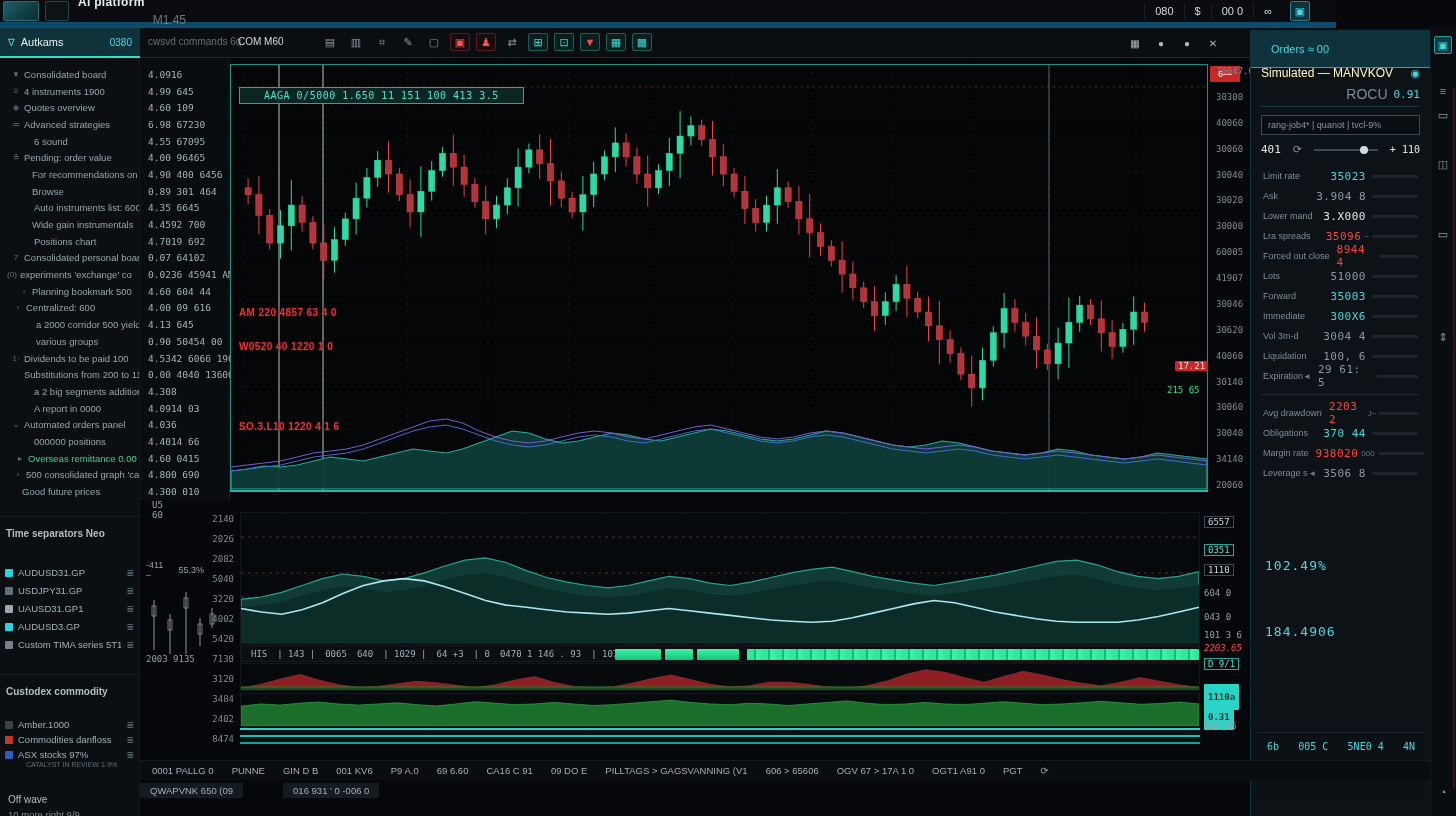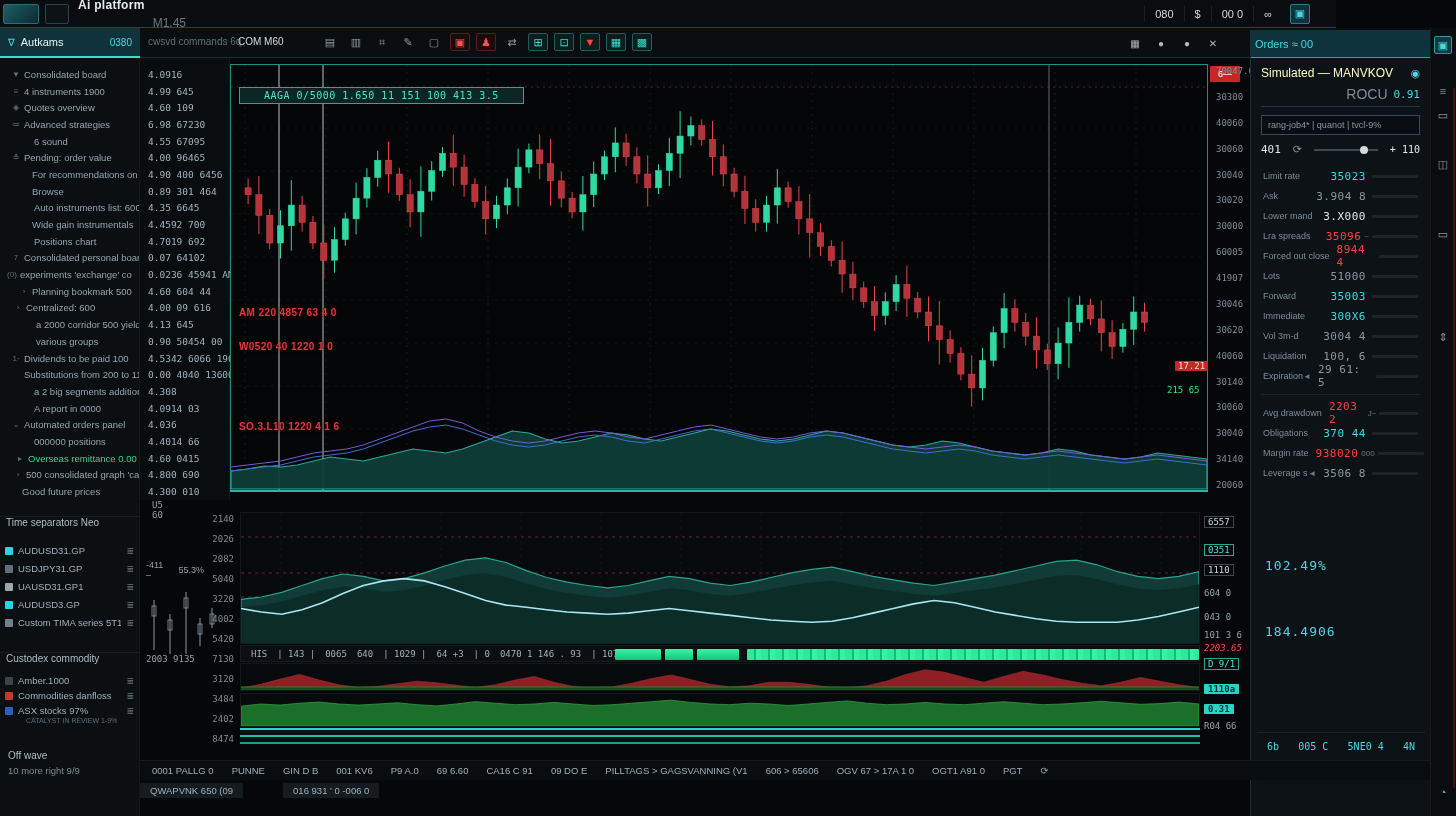--- a/index.html
+++ b/index.html
@@ -2,21 +2,21 @@
 <html><head>
 <meta charset="utf-8">
 <style>
   *{margin:0;padding:0;box-sizing:border-box}
   html,body{width:1456px;height:816px;overflow:hidden;background:#05070a;
     font-family:"Liberation Sans",sans-serif;color:#c7d3d8;font-size:11px}
   .abs{position:absolute}
   .mono{font-family:"DejaVu Sans Mono",monospace}
   .row{display:flex;align-items:center}
   
-  #titlebar{left:0;top:0;width:1336px;height:28px;background:#0a0c0f;border-bottom:1px solid #0c4a6e}
+  #titlebar{left:0;top:0;width:1336px;height:28px;background:#0a0c0f;border-bottom:6px solid #0c4a6e}
   .logo-tile{width:36px;height:20px;margin:4px 3px;background:linear-gradient(135deg,#1d5f66,#0b2a30);border:1px solid #2b6d74;border-radius:2px}
   .logo-tile.t2{width:24px;background:#0c1216;border-color:#27444b}
   #title-text{color:#e3ecef;font-size:12px;font-weight:bold;letter-spacing:.3px}
   #title-sub{color:#6b7a82;font-size:12px;margin-left:8px;margin-top:18px}
   .tstat{color:#cfdbe0;font-size:11px;padding:0 10px;border-left:1px solid #1a2126;height:16px;display:flex;align-items:center}
   .tile-btn{width:20px;height:20px;background:#10333b;border:1px solid #2b7c86;border-radius:2px;color:#49d7e2;
     display:flex;align-items:center;justify-content:center;font-size:11px;margin-left:8px}
   #toolbar{left:0;top:28px;width:1456px;height:30px;background:#0b0e11;border-bottom:1px solid #123034}
   #tb-left{left:0;top:28px;width:140px;height:30px;background:#10333b;border-bottom:2px solid #35e0c8;display:flex;align-items:center;padding:0 8px;gap:6px}
   #tb-left .sym{color:#e8f2f4;font-size:11px;flex:1}
@@ -25,21 +25,21 @@
   .tb-ico{width:20px;height:18px;display:flex;align-items:center;justify-content:center;color:#8a98a0;font-size:11px;border:1px solid transparent;border-radius:2px}
   .tb-ico.red{color:#ff5050;border-color:#5a1d1f;background:#190c0d}
   .tb-ico.teal{color:#3fd9cf;border-color:#1c5f5a;background:#0b1e1e}
   .tb-ico.redteal{color:#ff4444;border-color:#1c5f5a;background:#0b1e1e}
   .winbtn{width:22px;height:18px;display:flex;align-items:center;justify-content:center;color:#aeb9bf;font-size:10px}
   
   #sidebar{left:0;top:58px;width:140px;height:758px;background:#0b0f12;border-right:1px solid #13181c}
   .side-row{height:16.7px;display:flex;align-items:center;font-size:9.5px;color:#93a6ad;white-space:nowrap;overflow:hidden}
   .side-row .g{width:12px;color:#5f7078;font-size:8px;flex:none;text-align:center;margin-right:2px}
   .side-row.green{color:#3ecf8e}
-  .panel-h{color:#aebec5;font-size:10px;font-weight:normal;padding:0 6px;border-top:1px solid #161d22}
+  .panel-h{color:#aebec5;font-size:10px;font-weight:bold;padding:11px 6px;border-top:1px solid #161d22}
   .sep-item{height:18px;display:flex;align-items:center;padding:0 5px;font-size:9.5px;color:#9fb0b7;gap:5px}
   .sep-item .chip{width:8px;height:8px;border-radius:1px;flex:none}
   .sep-item .lbl{flex:1;white-space:nowrap;overflow:hidden}
   .sep-item .ric{color:#6b7a82;font-size:9px}
   .sub-cap{font-size:7px;color:#5f7078;padding-left:26px;margin-top:-3px}
   
   #watch{left:140px;top:58px;width:90px;height:442px;background:#090d10;border-right:1px solid #141a1e}
   .w-row{height:16.7px;display:flex;align-items:center;padding-left:8px;color:#9fb4ba;font-size:9.5px;white-space:nowrap}
   #plot{left:230px;top:64px;width:978px;height:428px;border:1px solid #1f8f85;background:#040607}
   #plot-bottom{left:230px;top:490px;width:978px;height:2px;background:#2bb3a3}
@@ -58,28 +58,28 @@
   #timebar{left:240px;top:645px;width:960px;height:17px;background:#0b0f12;border:1px solid #161d22;display:flex;align-items:center}
   #timebar .seg{color:#9fb0b8;font-size:9px;font-family:"DejaVu Sans Mono",monospace;margin-left:10px;white-space:nowrap}
   .gchip{position:absolute;top:3px;height:11px;background:linear-gradient(180deg,#3ef2a2,#17c47e);border-radius:1px}
   .gchip.long{background:repeating-linear-gradient(90deg,#2fe89a 0 7px,#1db877 7px 9px,#36f2a6 9px 14px)}
   .cyan-lines{left:240px;top:728px;width:960px;height:16px;border-top:2px solid #2bd4c4;border-bottom:2px solid #1a9e92;background:#071012}
   .cyan-lines::after{content:"";display:block;margin-top:5px;height:2px;background:#23beae}
   
   .btag{position:absolute;left:2px;font-size:9px;font-family:"DejaVu Sans Mono",monospace;color:#9fb4ba}
   .btag.box{border:1px solid #3a4a52;padding:0 3px;color:#cdd9dd}
   .btag.boxcyan{border:1px solid #2aa79b;padding:0 3px;color:#4fe3cf}
-  .btag.fillcyan{background:#29d3c6;color:#05302c;padding:0 4px;border-radius:1px;font-weight:bold}
+  .btag.fillcyan{background:#29d3c6;color:#05302c;padding:8px 4px;border-radius:1px;font-weight:bold}
   .btag.plain{color:#8fa3aa}
   .btag.redit{color:#ff5050;font-style:italic}
   
   #ministats{left:142px;top:500px;width:62px;height:160px;color:#8fa3aa;font-size:9px}
   
   #rpanel{left:1250px;top:30px;width:180px;height:786px;background:#0d1217;border-left:1px solid #123338}
-  #rp-tab{left:0;top:0;width:180px;height:28px;background:#0f333c;border-bottom:1px solid #2aa79b;display:flex;align-items:center;padding:0 4px;color:#49d7e2;font-size:11px}
+  #rp-tab{left:0;top:0;width:180px;height:38px;background:#0f333c;border-bottom:1px solid #2aa79b;display:flex;align-items:center;padding:0 20px;color:#49d7e2;font-size:11px}
   #rp-title{color:#fef9c3;font-size:12px;font-weight:normal}
   #rp-sub .k{color:#7e8d95;font-size:14px}#rp-sub .v{color:#49d7e2;font-size:11px;margin-left:6px}
   .rp-search{border:1px solid #3a4a52;background:#0a0e12;height:20px;display:flex;align-items:center;padding:2px 6px;color:#8a98a0;font-size:9px}
   .fr{height:20px;display:flex;align-items:center;justify-content:space-between;padding:0 2px}
   .fr .l{color:#7e8d95;font-size:9px;white-space:nowrap}
   .fr .vwrap{display:flex;align-items:center;gap:3px}
   .fr .v{font-family:"DejaVu Sans Mono",monospace;font-size:11px;letter-spacing:.5px}
   .fr .u{width:46px;height:3px;background:#1d242a;border-radius:1px}
   .fr .sfx{color:#6b7a82;font-size:8px}
   .fr .arr{color:#6b7a82;font-size:8px;margin-right:4px}

